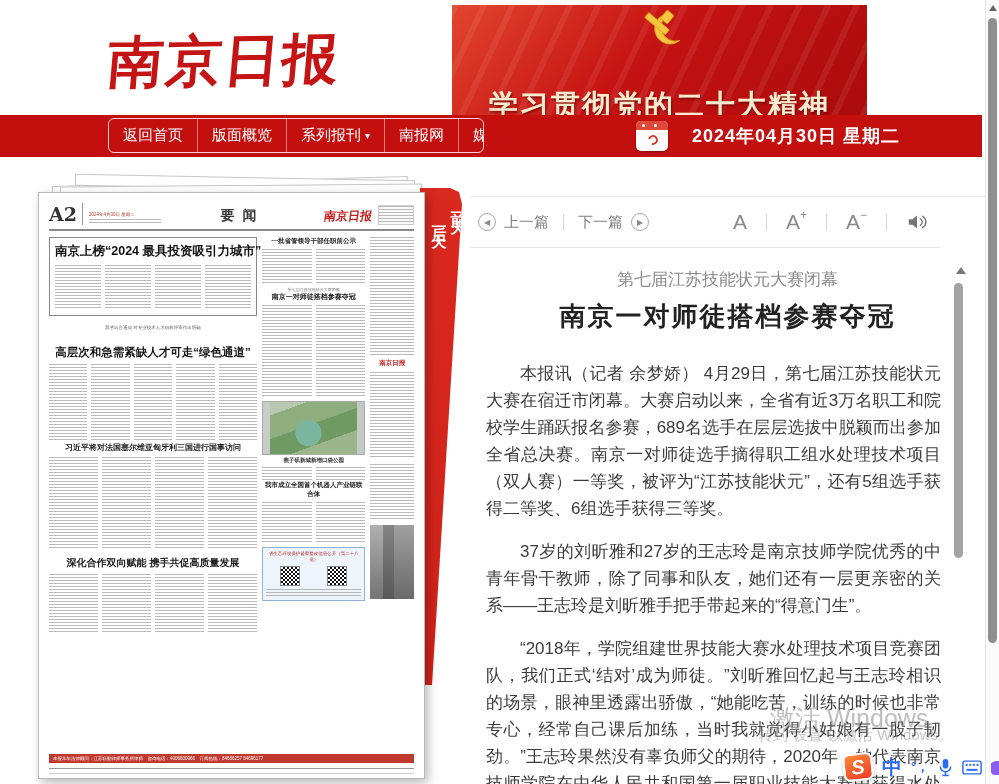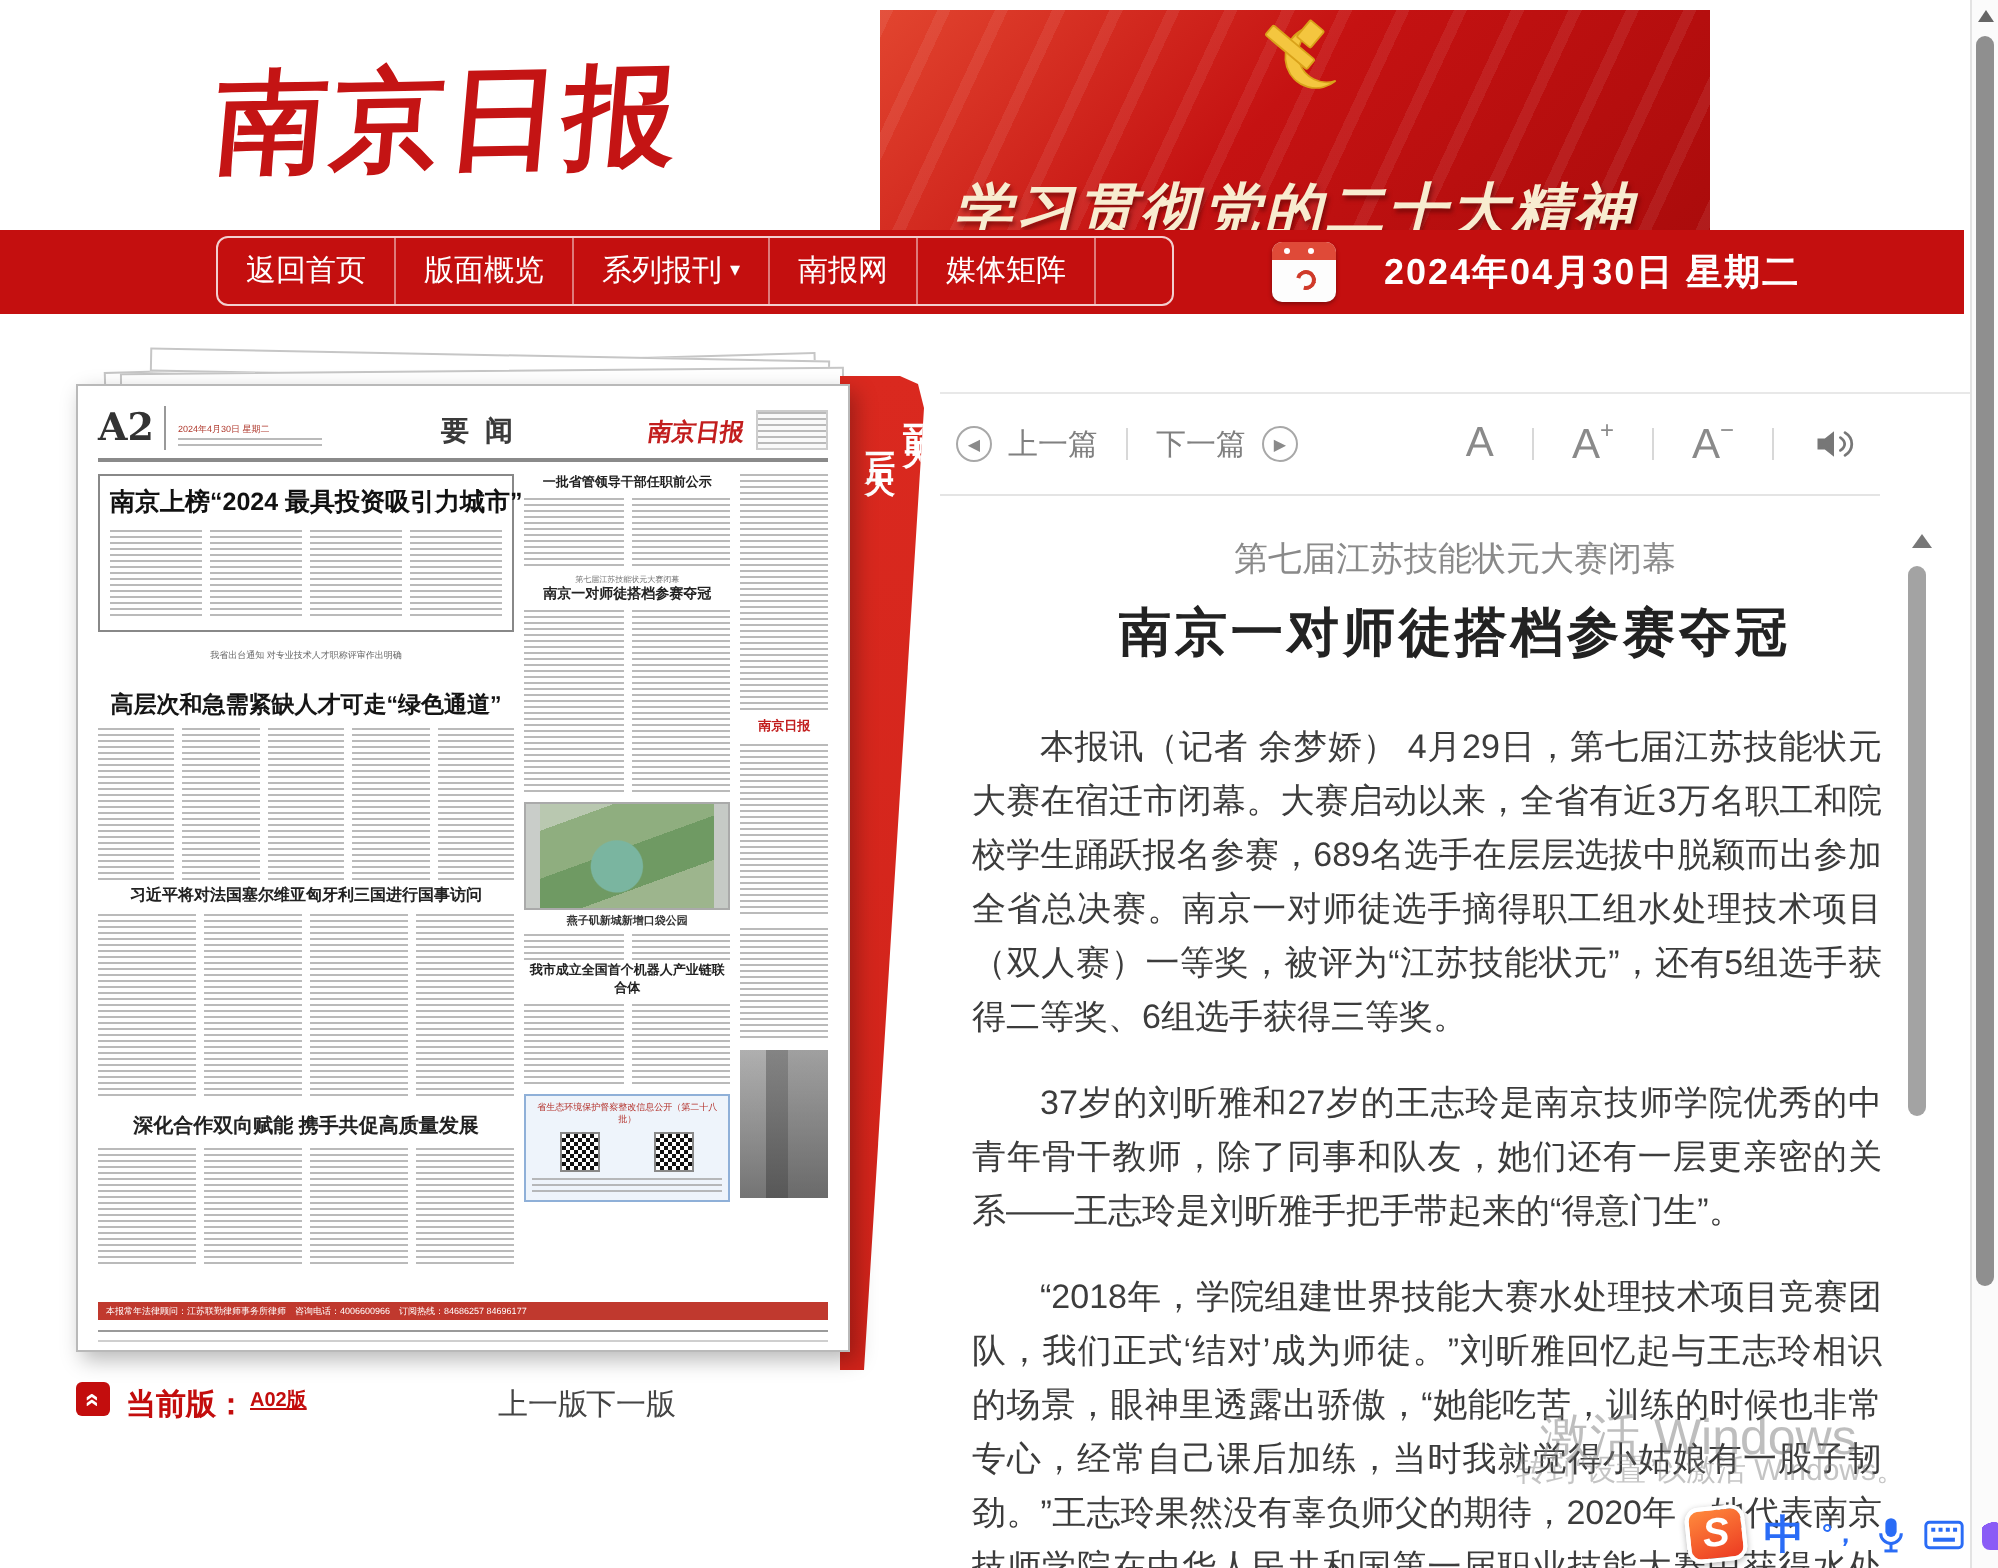--- a/index.html
+++ b/index.html
@@ -4,32 +4,32 @@
 <style>
   * { margin:0; padding:0; box-sizing:border-box; }
   html,body { width:999px; height:784px; }
   body { position:relative; overflow:hidden; background:#fff;
          font-family:"Liberation Sans","DejaVu Sans",sans-serif; }
 
   
   .site-logo { position:absolute; left:108px; top:12px; height:96px; line-height:96px;
     font-family:"DejaVu Serif",serif; font-weight:900; font-size:56px; color:#c41414;
     letter-spacing:2px; transform:skewX(-6deg) rotate(-1deg); cursor:pointer; }
-  .banner { position:absolute; left:440px; top:5px; width:415px; height:128px;
-    background:linear-gradient(135deg,#e2452f 0%,#c51212 45%,#a90b0b 100%); overflow:hidden; cursor:pointer;font-style:italic; }
+  .banner { position:absolute; left:452px; top:5px; width:415px; height:128px;
+    background:linear-gradient(135deg,#e2452f 0%,#c51212 45%,#a90b0b 100%); overflow:hidden; cursor:pointer; }
   .banner .streaks { position:absolute; inset:0;
     background:repeating-linear-gradient(115deg,rgba(255,255,255,.07) 0 6px,transparent 6px 26px); }
   .banner svg { position:absolute; left:50%; transform:translateX(-50%); top:3px; }
   .banner-title { position:absolute; bottom:7px; width:100%; text-align:center;
     font-size:29px; font-weight:700; color:#f8ecd0; letter-spacing:2px;
     text-shadow:1px 2px 2px rgba(90,5,5,.6); }
 
   
   .navbar { position:absolute; left:0; top:115px; width:982px; height:42px; background:#c40f0f; }
-  .nav-box { position:absolute; left:108px; top:3px; width:479px; height:35px;
+  .nav-box { position:absolute; left:108px; top:3px; width:376px; height:35px;
     border:1px solid rgba(255,255,255,.8); border-radius:6px; display:flex; align-items:stretch; overflow:hidden; }
   .nav-item { display:flex; align-items:center; padding:0 14px; color:#fff; font-size:15px;
     border-right:1px solid rgba(255,255,255,.45); cursor:pointer; white-space:nowrap; }
   .nav-fill { flex:1; }
   .caret { font-size:10px; margin-left:4px; }
   .cal { position:absolute; left:636px; top:6px; width:32px; height:30px; background:#fdfdfd;
     border-radius:5px; box-shadow:0 1px 2px rgba(0,0,0,.35); cursor:pointer; }
   .cal .band { position:absolute; top:0; left:0; right:0; height:9px; background:#df4a38;
     border-radius:5px 5px 0 0; }
   .cal .band i { position:absolute; top:3px; width:3px; height:3px; background:#fff; border-radius:50%; }
@@ -40,21 +40,21 @@
 
   
   .sheet { position:absolute; background:#fff; border:1px solid #c6c6c6; z-index:1; }
   .ribbon { position:absolute; left:420px; top:188px; width:42px; height:497px; z-index:2;
     background:linear-gradient(180deg,#da291f,#d0231a); 
     clip-path:polygon(0 0,30px 0,39px 4px,42px 16px,12px 100%,0 100%); }
   .ribbon-labels { position:absolute; left:9px; top:13px; writing-mode:vertical-rl;
     color:#fff; font-size:15px; font-weight:700; letter-spacing:4px; }
   .ribbon-labels span { display:block; cursor:pointer; }
   .ribbon-labels span + span { margin-top:14px; }
-  .paper { position:absolute; left:38px; top:192px; width:387px; height:484px; z-index:3;
+  .paper { position:absolute; left:38px; top:192px; width:387px; height:587px; z-index:3;
     background:#fff; border:1px solid #b9b9b9; box-shadow:3px 4px 10px rgba(0,0,0,.28);
     padding:10px 10px 0 10px; overflow:hidden; cursor:pointer; }
   .p-head { display:flex; align-items:flex-end; gap:6px; border-bottom:2px solid #8a8a8a; padding-bottom:4px; }
   .p-no { font-family:"DejaVu Serif",serif; font-size:19px; font-weight:700; color:#333;
     padding-right:5px; border-right:1px solid #999; }
   .p-meta { width:72px; }
   .p-meta .m1 { font-size:4.5px; color:#b03a2e; white-space:nowrap; }
   .p-meta .m2 { height:6px; margin-top:2px; }
   .p-sec { flex:1; text-align:center; font-family:"DejaVu Serif",serif; font-size:14px;
     font-weight:700; letter-spacing:8px; color:#3a3a3a; }

